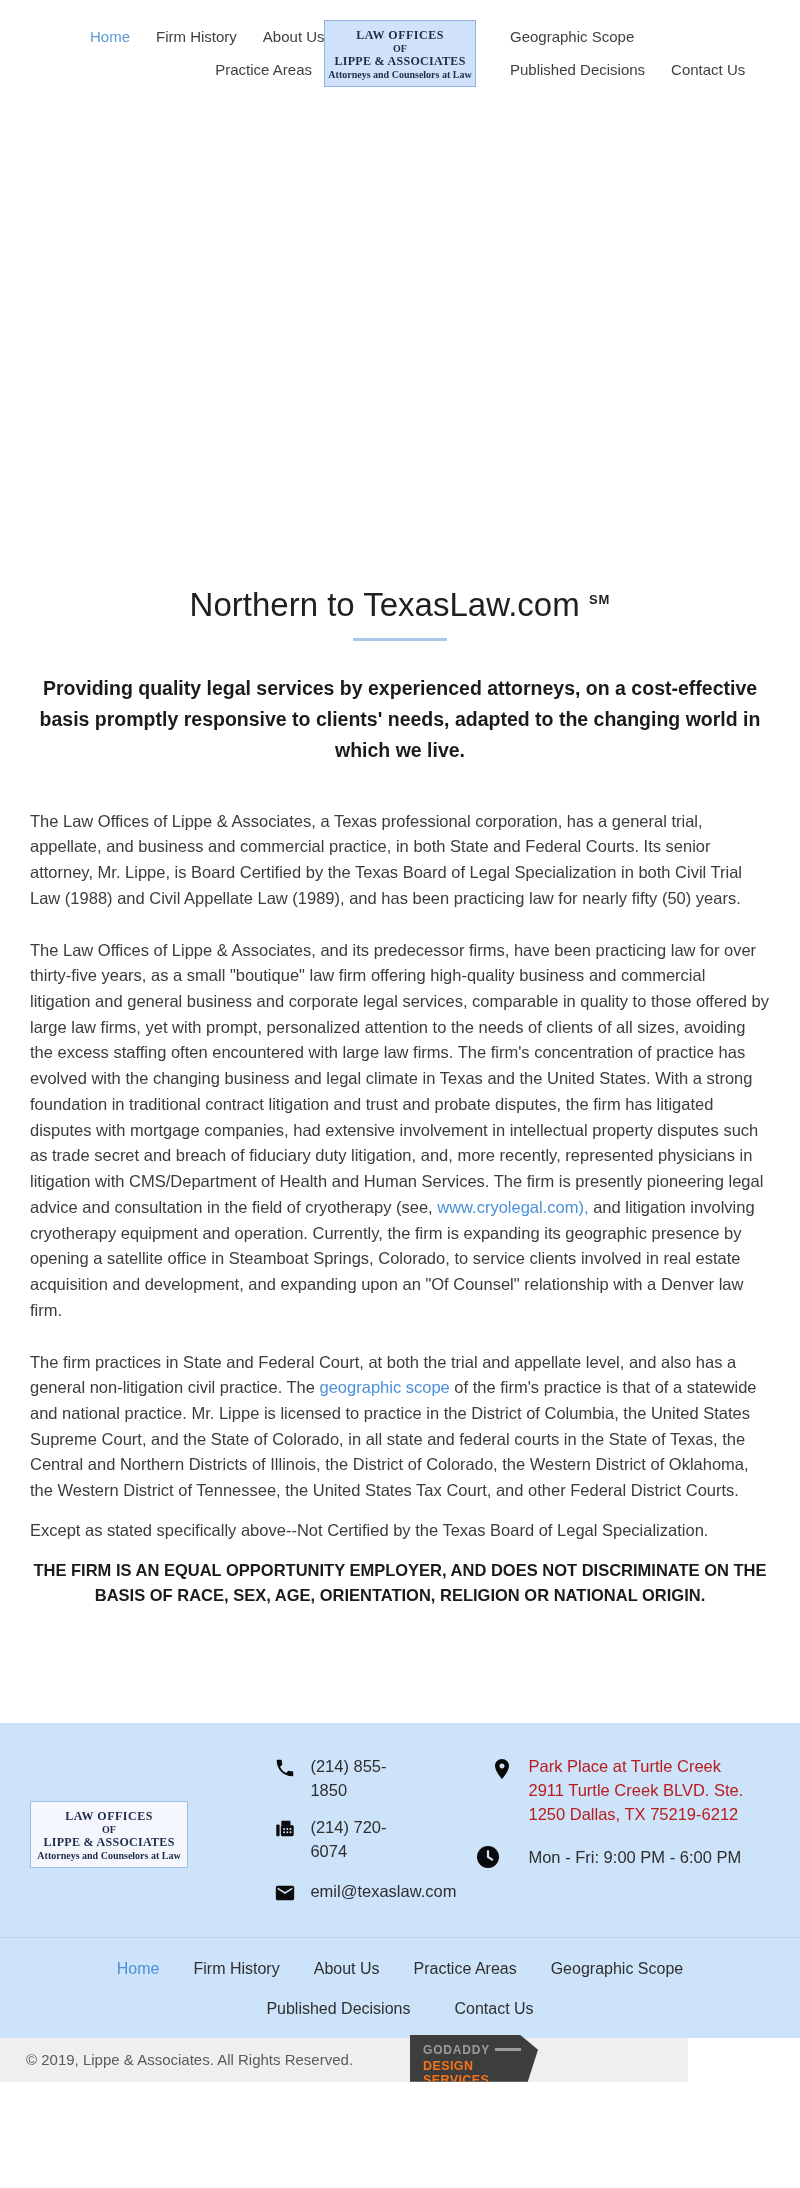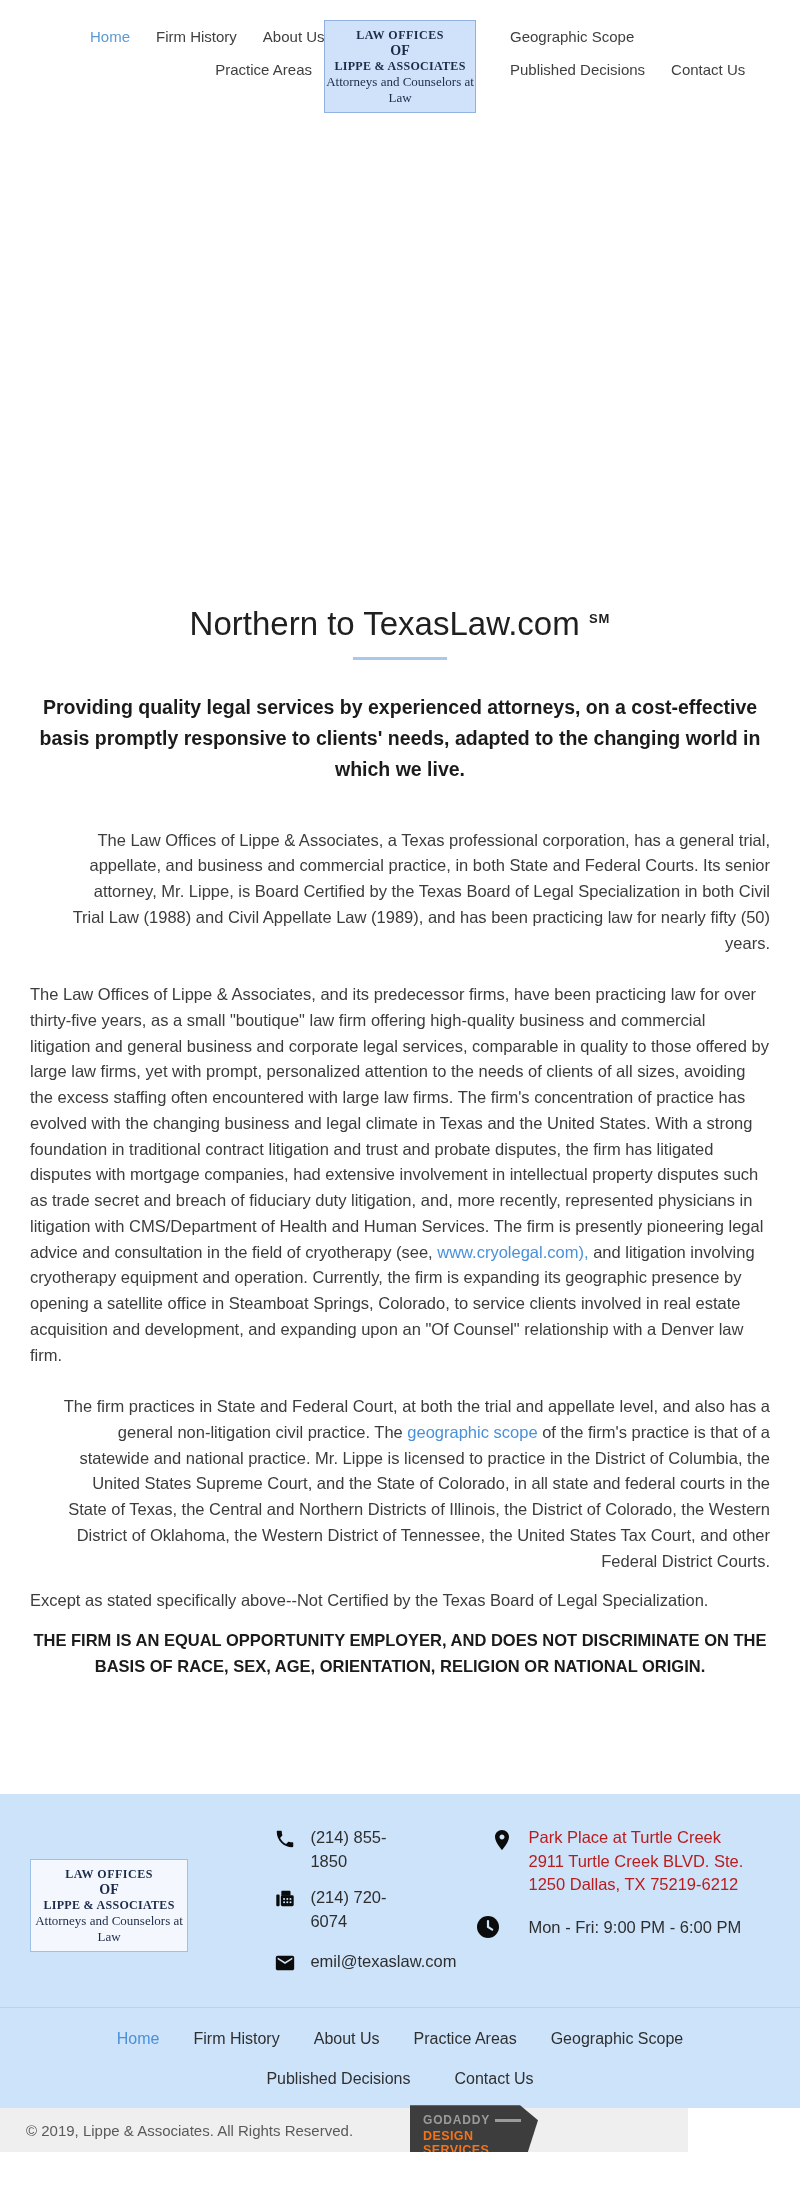--- a/index.html
+++ b/index.html
@@ -20,38 +20,38 @@
   .nav-right .nav-row { justify-content:flex-start; padding-left:26px; }
   .nav-link { color:#3f3f3f; cursor:pointer; white-space:nowrap; }
   .nav-link.active { color:#5b9bd5; }
 
   .logo-box {
     width: 152px; padding: 7px 0 6px; text-align:center;
     background:#cfe2f9; border:1px solid #8fb2e0; margin: 0 8px;
     font-family:"Liberation Serif", serif; color:#1c2b4a; cursor:pointer;
   }
   .logo-line1 { font-size:12px; font-weight:bold; letter-spacing:0.5px; }
-  .logo-line2 { font-size:14px; font-weight:bold; }
+  .logo-line2 { font-size:10px; font-weight:bold; }
   .logo-line3 { font-size:12px; font-weight:bold; letter-spacing:0.3px; }
-  .logo-line4 { font-size:13px; font-weight:normal; }
+  .logo-line4 { font-size:10px; font-weight:bold; }
 
   
   .hero-spacer { height: 480px; background:#fff; }
 
   
   .main-content { width: 740px; margin: 0 auto; padding-bottom: 88px; }
   .page-title { text-align:center; font-size:33px; font-weight:400; color:#202020; }
   .page-title sup { font-size:13px; font-weight:bold; letter-spacing:1px; }
   .title-underline { width:94px; height:3px; background:#a9c8ec; margin:14px auto 32px; }
   .sub-heading {
     text-align:center; font-size:19.5px; font-weight:bold; color:#1b1b1b;
     line-height:1.6; margin-bottom:42px;
   }
   .para { font-size:16.5px; line-height:1.56; margin-bottom:26px; }
-  .para.center { text-align:right;margin-left:31px; }
+  .para.center { text-align:left; }
   .para.left  { text-align:left; }
   .para.bold-center { text-align:center; font-weight:bold; color:#1b1b1b; margin-top:6px;}
   .text-link { color:#4a90d9; text-decoration:none; cursor:pointer; }
   .gap-small { margin-bottom:14px; }
 
   
   .footer-contact {
     background:#cce3fa; width:800px; padding: 30px 30px 20px; display:flex;
     min-height: 205px;
   }

